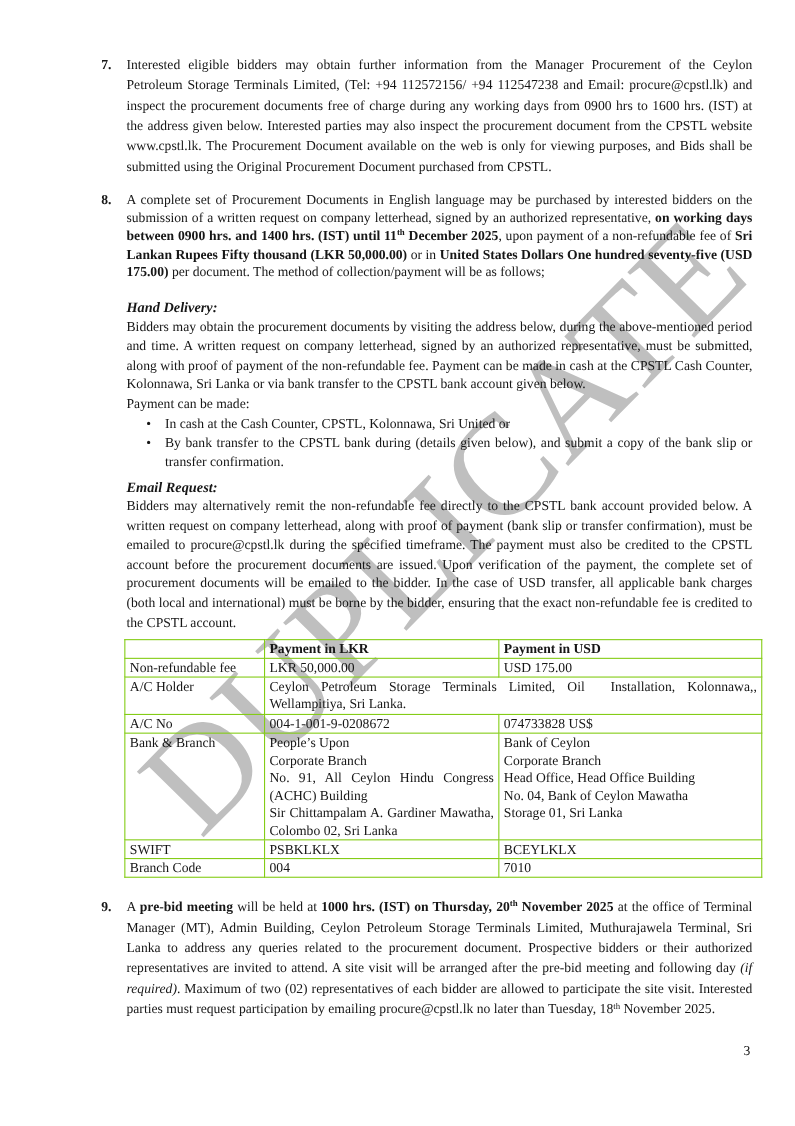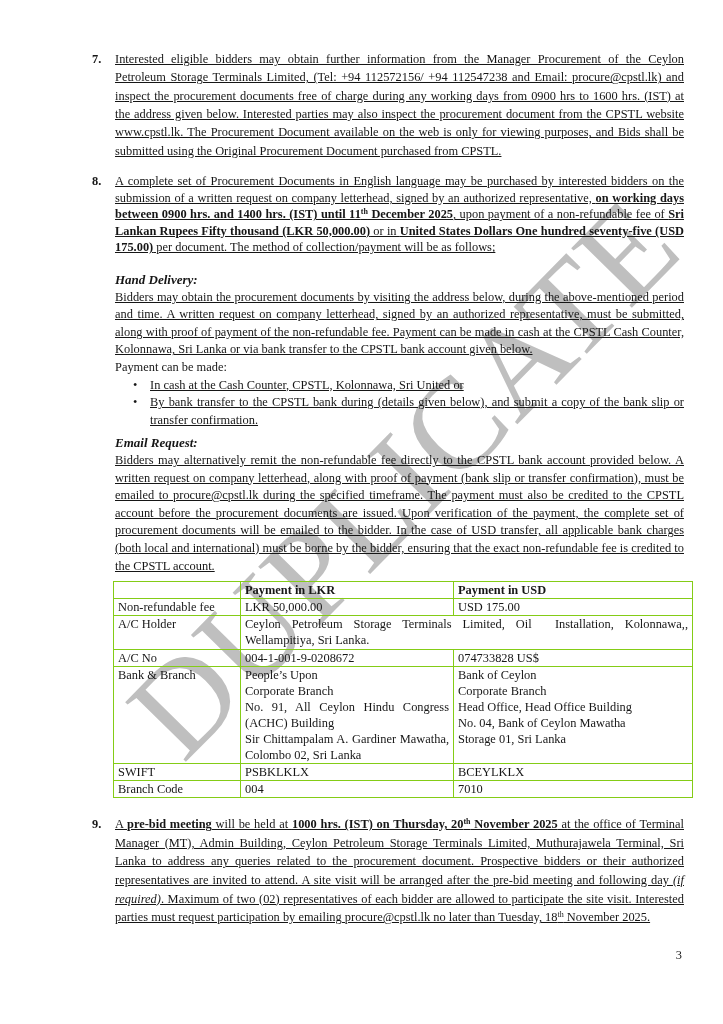--- a/index.html
+++ b/index.html
@@ -19,21 +19,21 @@
     font-size:130px;
     letter-spacing:1px;
     color:#bfbfbf;
     white-space:nowrap;
     z-index:0;
     user-select:none;
     pointer-events:none;
     font-family:"Liberation Serif","DejaVu Serif",serif;
   }
   .content{position:relative;z-index:1;padding:50px 39px 0 92px;}
-  .just{text-align:justify;text-decoration:underline;}
+  .just{text-align:justify;}
   .b,.bold{font-weight:bold;}
   .i{font-style:italic;}
   .sup{font-size:8px;vertical-align:4px;line-height:0;}
   
   .item{display:flex;}
   .item .num{width:23px;flex:none;font-weight:bold;}
   .item .ibody{flex:1;}
   .p7{line-height:18.35px;margin-bottom:13px;}
   .p8{line-height:16.6px;margin-bottom:15px;}
   .p9{line-height:18.55px;margin-top:17px;}

